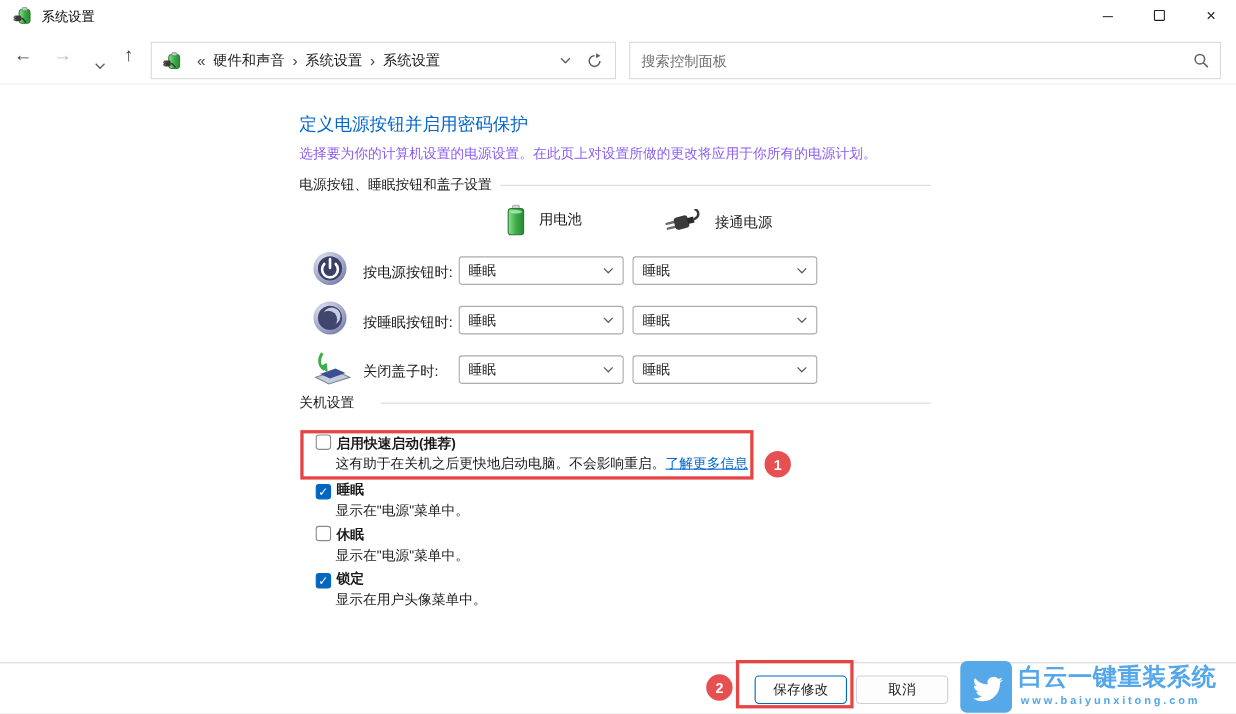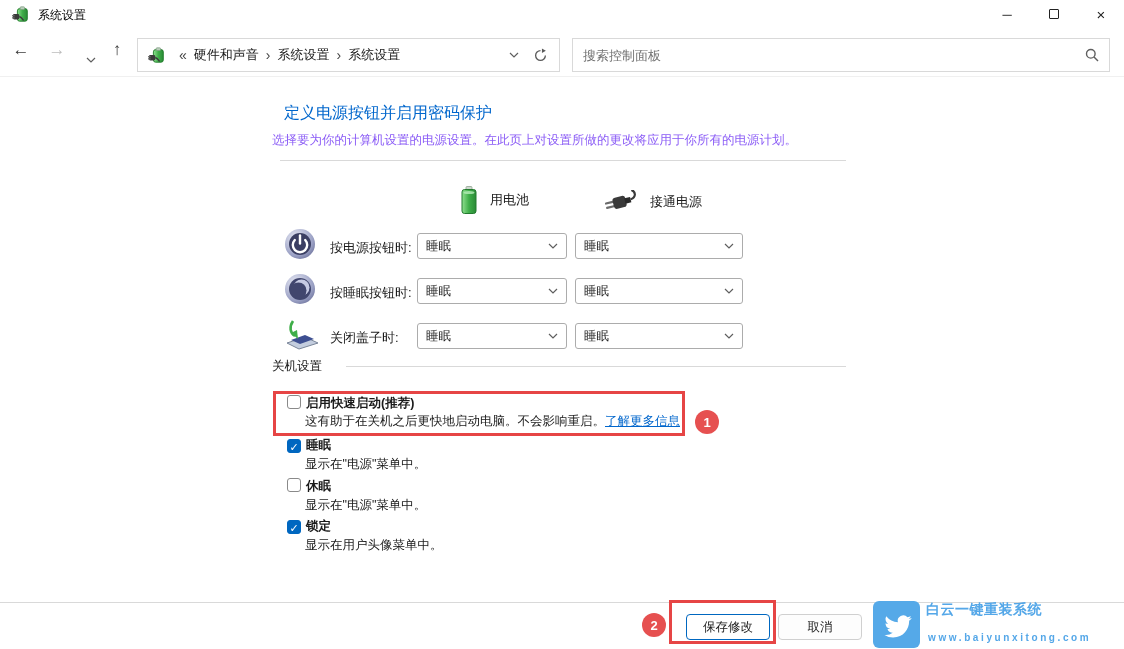--- a/index.html
+++ b/index.html
@@ -29,21 +29,21 @@
   .addr-box { position:absolute; left:137px; top:10px; width:423px; height:34px; border:1px solid #d9d9d9; background:#fff; display:flex; align-items:center; padding:0 6px; }
   .addr-icon { width:18px; height:18px; margin:0 6px 0 4px; flex:0 0 auto; }
   .crumb-sep { color:#444; margin:0 7px; font-size:14px; }
   .crumb { color:#1a1a1a; font-size:13px; cursor:default; }
   .addr-spacer { flex:1; }
   .addr-dd, .addr-refresh { width:26px; display:flex; justify-content:center; align-items:center; }
   .search-box { position:absolute; left:572px; top:10px; width:538px; height:34px; border:1px solid #d9d9d9; display:flex; align-items:center; padding:16px 10px; }
   .search-box input { flex:1; border:none; outline:none; font-size:13px; color:#333; font-family:inherit; background:transparent; }
   .search-box input::placeholder { color:#707070; }
   
-  .page-title { position:absolute; left:272px; top:103px; font-size:16px; color:#0066CC;margin-left:12px; }
+  .page-title { position:absolute; left:272px; top:103px; font-size:16px; color:#0066CC; }
   .page-desc { position:absolute; left:272px; top:132px; font-size:12.5px; color:#8b5cf6; }
   .section-hdr { position:absolute; left:272px; width:574px; display:flex; align-items:center; font-size:12.5px; color:#1a1a1a; }
   .section-hdr .rule { flex:1; border-top:1px solid #d9d9d9; margin-left:8px; }
   #sec-power { top:160px; }
   #sec-shutdown { top:358px;gap:16px; }
   
   .col-hdr { position:absolute; display:flex; align-items:center; font-size:13px;justify-content:space-between; }
   #col-battery { left:458px; top:186px; }
   #col-plugged { left:600px; top:190px; }
   .col-hdr .lbl { margin-left:10px; }
@@ -70,21 +70,21 @@
   #step1 { left:695px; top:410px; }
   #step2 { left:642px; top:613px; }
   
   .footer-rule { position:absolute; left:0; top:602px; width:1124px; border-top:1px solid #d9d9d9; }
   .btn { position:absolute; top:614px; width:84px; height:26px; border-radius:4px; background:#fdfdfd; font-size:12.5px; font-family:inherit; display:flex; align-items:center; justify-content:center; cursor:default; }
   #btn-save { left:686px; border:1px solid #0067C0; background:#fff; }
   #btn-cancel { left:778px; border:1px solid #d0d0d0; }
   
   #watermark { position:absolute; left:873px; top:600px; width:240px; height:49px; }
   .wm-logo { position:absolute; left:0; top:1px; width:47px; height:47px; background:#55A9E8; border-radius:6px; display:flex; align-items:center; justify-content:center; }
-  .wm-title { position:absolute; left:53px; top:1px; font-size:14px; font-weight:bold; color:#54A7E8; letter-spacing:0.5px; white-space:nowrap; }
+  .wm-title { position:absolute; left:53px; top:1px; font-size:22px; font-weight:bold; color:#54A7E8; letter-spacing:0.5px; white-space:nowrap; }
   .wm-url { position:absolute; left:55px; top:32px; font-size:10px; font-weight:bold; color:#54A7E8; letter-spacing:2.6px; white-space:nowrap; }
 </style>
 </head>
 <body>
 
 <svg width="0" height="0" style="position:absolute">
   <defs>
     <linearGradient id="gBat" x1="0" y1="0" x2="1" y2="0">
       <stop offset="0" stop-color="#8fe08f"></stop>
         <stop offset="0.5" stop-color="#3fae49"></stop>
@@ -164,20 +164,21 @@
         <circle cx="5.8" cy="5.8" r="4.3" fill="none" stroke="#5f5f5f" stroke-width="1.4"></circle>
         <line x1="9" y1="9" x2="13" y2="13" stroke="#5f5f5f" stroke-width="1.4"></line>
       </svg>
     </div>
   </div>
 
   <div class="page-title">定义电源按钮并启用密码保护</div>
   <div class="page-desc">选择要为你的计算机设置的电源设置。在此页上对设置所做的更改将应用于你所有的电源计划。</div>
 
   <div class="section-hdr" id="sec-power">
+    <span>电源按钮、睡眠按钮和盖子设置</span>
     <span class="rule"></span>
   </div>
 
   <div class="col-hdr" id="col-battery">
     <svg width="22" height="28" viewBox="0 0 20 28">
       <rect x="7" y="0.5" width="6" height="3.5" rx="1" fill="#cfd8cf" stroke="#8fa391" stroke-width="0.8"></rect>
       <rect x="3" y="3.5" width="14" height="24" rx="2.5" fill="url(#gBat)" stroke="#237a2e" stroke-width="1"></rect>
       <ellipse cx="10" cy="6.5" rx="5.5" ry="1.6" fill="#b7ecb9" opacity="0.8"></ellipse>
     </svg>
     <span class="lbl">用电池</span>

